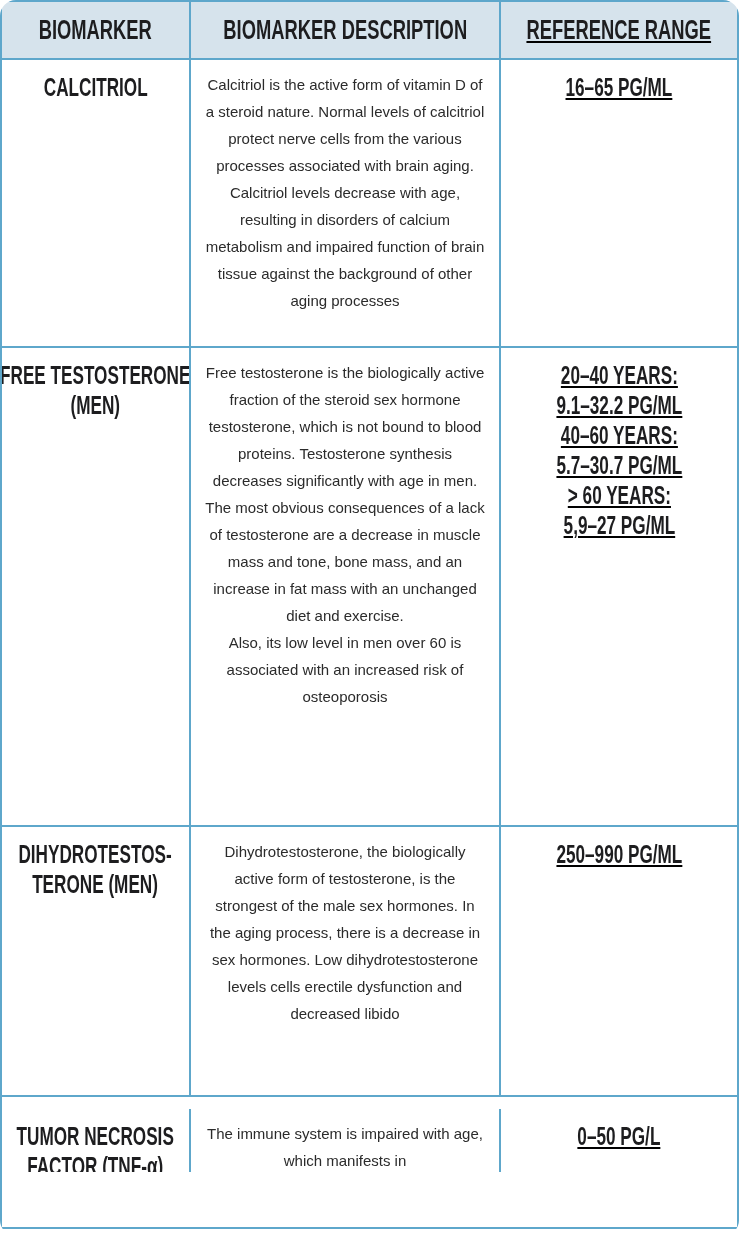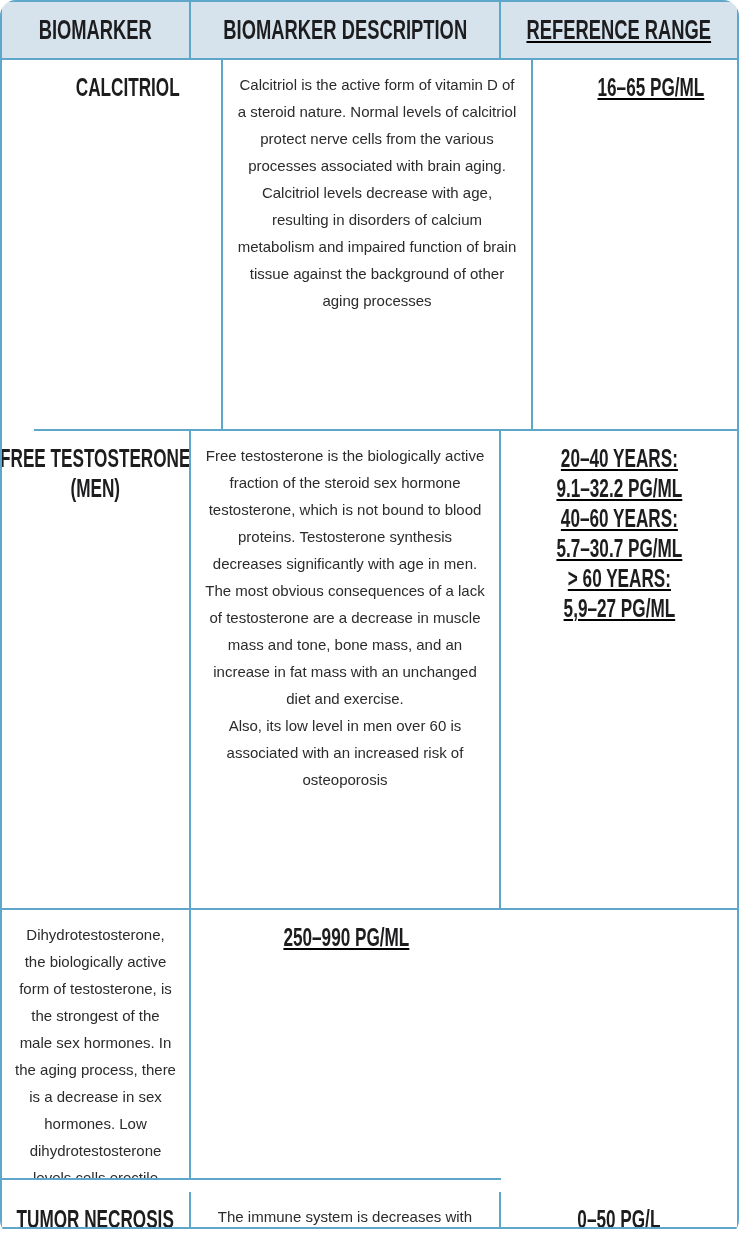--- a/index.html
+++ b/index.html
@@ -26,21 +26,21 @@
     height: 1229px;
     border: 2px solid var(--border, #5ea7cb);
     overflow: hidden;
     background: #ffffff;
   }
   .tr {
     display: grid;
     grid-template-columns: 189px 310px 236px;
   }
   .tr.thead { height: 58px; }
-  .tr.r1 { height: 371px; padding-left: 32px; }
+  .tr.r1 { height: 288px; }
   .tr.r2 { height: 479px; }
   .tr.r3 { height: 270px; }
   .tr.r4 { height: 75px; }
   .th, .td {
     border-right: 2px solid var(--border, #5ea7cb);
     border-bottom: 2px solid var(--border, #5ea7cb);
     overflow: hidden;
   }
   .th.last, .td.last { border-right: none; text-decoration: underline; }
   .r4 .td { border-bottom: none; margin-top: 12px; }
@@ -130,38 +130,44 @@
 40–60 YEARS:
 5.7–30.7 PG/ML
 &gt; 60 YEARS:
 5,9–27 PG/ML</span>
           </div>
       </div>
     </div>
 
     <div class="tr r3">
       <div class="td">
+        <div class="cwrap">
+            <span class="cond">DIHYDROTESTOS-
+TERONE (MEN)</span>
+          </div>
+      </div>
+      <div class="td">
         <div class="desc">Dihydrotestosterone, the biologically active form of testosterone, is the strongest of the male sex hormones. In the aging process, there is a decrease in sex hormones. Low dihydrotestosterone levels cells erectile dysfunction and decreased libido</div>
       </div>
       <div class="td last">
         <div class="cwrap">
             <span class="cond">250–990 PG/ML</span>
           </div>
       </div>
     </div>
 
     <div class="tr r4">
       <div class="td">
         <div class="cwrap">
             <span class="cond">TUMOR NECROSIS
 FACTOR (TNF-α)</span>
           </div>
       </div>
       <div class="td">
-        <div class="desc">The immune system is decreases with age, which manifests in</div>
+        <div class="desc">The immune system is impaired with age, which manifests in</div>
       </div>
       <div class="td last">
         <div class="cwrap">
             <span class="cond">0–50 PG/L</span>
           </div>
       </div>
     </div>
 
   </div>
 </div>

